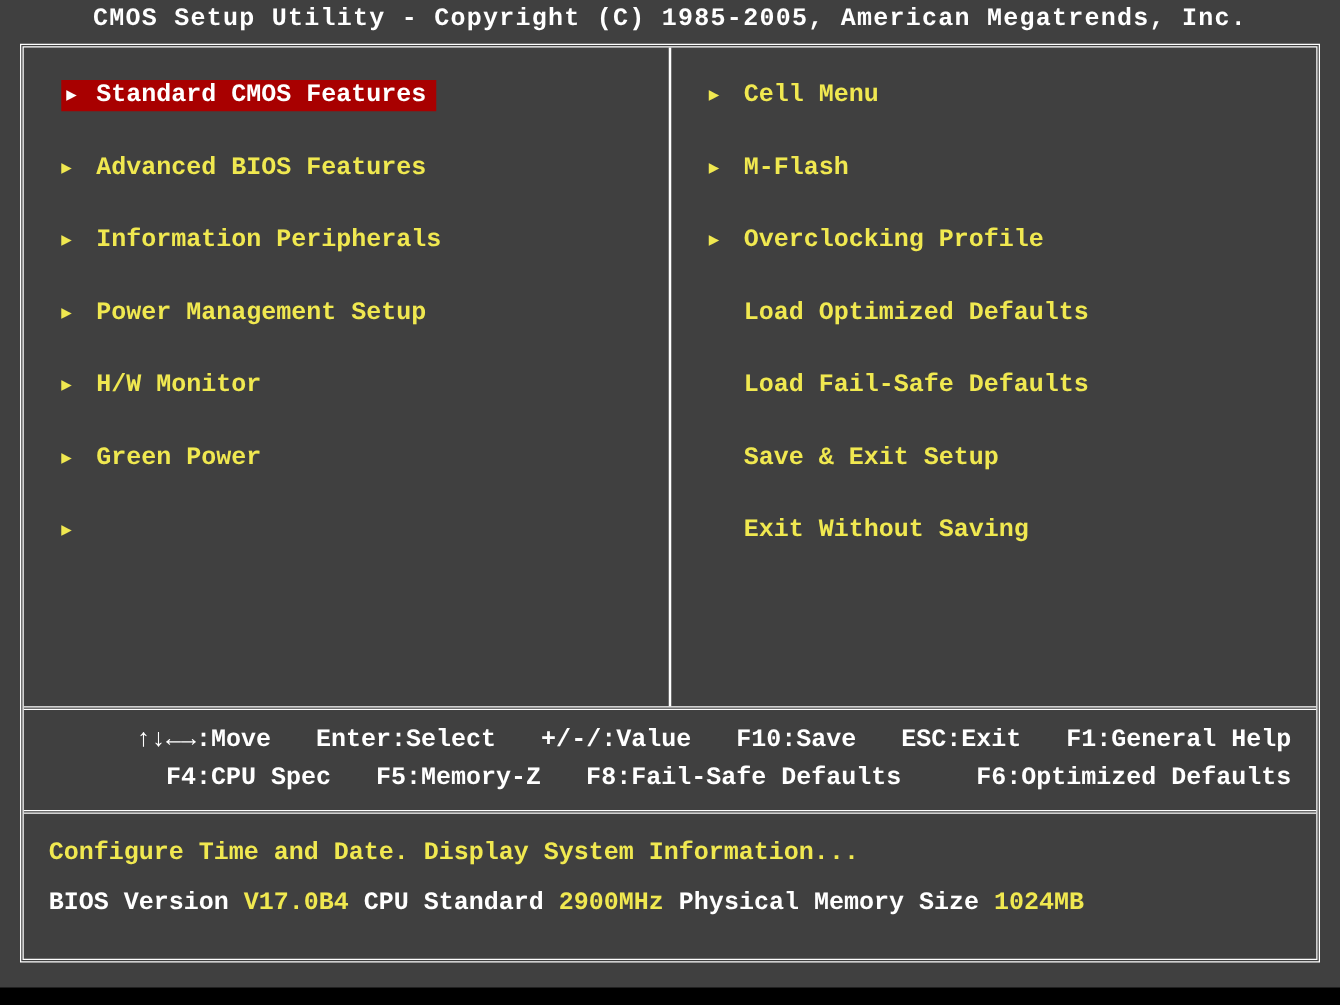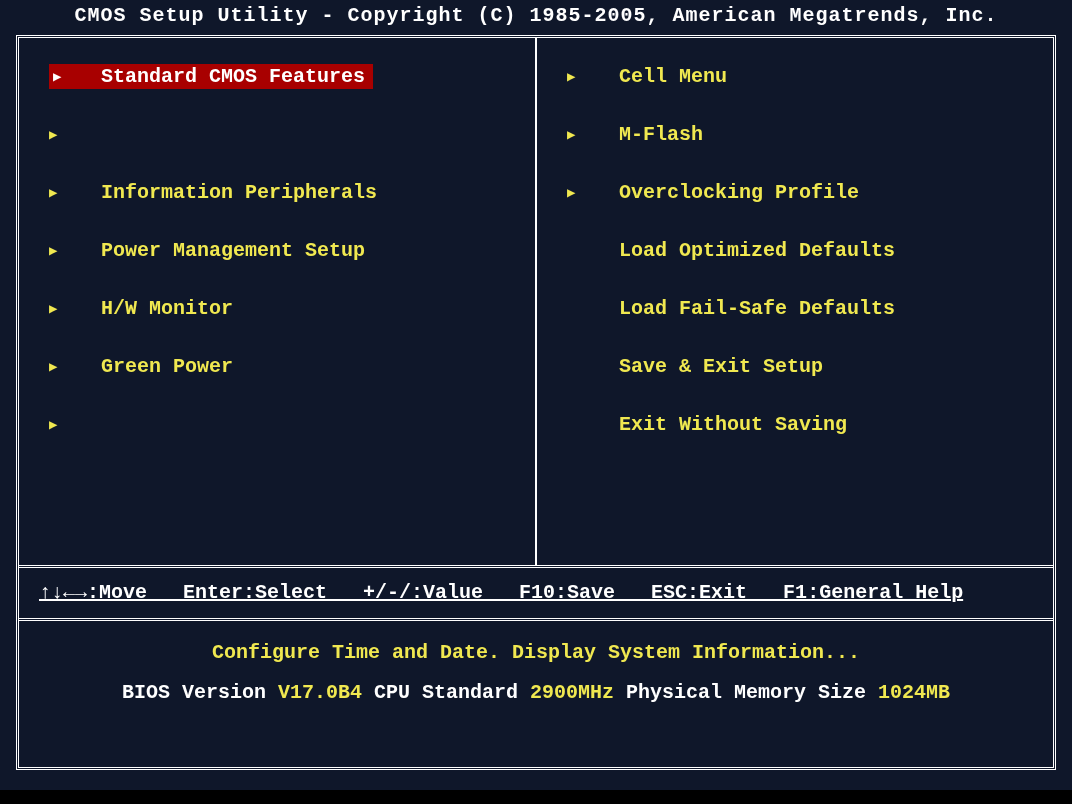--- a/index.html
+++ b/index.html
@@ -10,21 +10,21 @@
     body {
       background: #000;
       font-family: 'Courier New', monospace;
       font-weight: bold;
       font-size: 20px;
       width: 1072px;
       height: 804px;
       overflow: hidden;
     }
     .bios-container {
-      background: #0f172a;
+      background: #404040;
       width: 1072px;
       height: 790px;
     }
     .title-bar {
       color: #ffffff;
       text-align: center;
       padding: 4px 0 8px 0;
       font-size: 20px;
       letter-spacing: 1px;
     }
@@ -57,21 +57,20 @@
       margin-right: 12px;
       font-size: 14px;
       display: inline-block;
       width: 16px;
     }
     .menu-item .triangle.hidden {
       visibility: hidden;
     }
     .menu-item .label {
       color: #f0e850;
-      margin-left: 24px;
     }
     .menu-item.selected {
       display: inline-flex;
     }
     .menu-item.selected .sel-wrap {
       background: #a80000;
       padding: 1px 8px 1px 0;
       display: inline-flex;
       align-items: center;
     }
@@ -79,29 +78,27 @@
       color: #ffffff;
       padding-left: 4px;
     }
     .menu-item.selected .label {
       color: #ffffff;
     }
     .help-area {
       border-bottom: 3px double #ffffff;
       padding: 10px 20px;
       color: #ffffff;
-      text-align: left;
+      text-align: right;
       font-size: 20px;
       line-height: 1.5;
-      text-decoration: underline;
     }
     .info-area {
       padding: 12px 20px;
       color: #f0e850;
-      text-align: center;
       font-size: 20px;
       line-height: 2.0;
     }
     .info-area .white {
       color: #ffffff;
     }
     .help-row {
       white-space: pre;
     }
   </style>
@@ -116,20 +113,21 @@
 
       <div class="menu-column left">
         <div class="menu-item selected">
           <span class="sel-wrap">
             <span class="triangle">▶</span>
             <span class="label">Standard CMOS Features</span>
           </span>
         </div>
         <div class="menu-item">
           <span class="triangle">▶</span>
+          <span class="label">Advanced BIOS Features</span>
         </div>
         <div class="menu-item">
           <span class="triangle">▶</span>
           <span class="label">Information Peripherals</span>
         </div>
         <div class="menu-item">
           <span class="triangle">▶</span>
           <span class="label">Power Management Setup</span>
         </div>
         <div class="menu-item">
@@ -173,20 +171,21 @@
         <div class="menu-item">
           <span class="triangle hidden">▶</span>
           <span class="label">Exit Without Saving</span>
         </div>
       </div>
 
     </div>
 
     <div class="help-area">
       <div class="help-row">↑↓←→:Move   Enter:Select   +/-/:Value   F10:Save   ESC:Exit   F1:General Help</div>
+      <div class="help-row">F4:CPU Spec   F5:Memory-Z   F8:Fail-Safe Defaults     F6:Optimized Defaults</div>
     </div>
 
     <div class="info-area">
       <div>Configure Time and Date.  Display System Information...</div>
       <div>
         <span class="white">BIOS Version </span><span>V17.0B4</span><span class="white"> CPU Standard </span><span>2900MHz</span><span class="white"> Physical Memory Size </span><span>1024MB</span>
       </div>
     </div>
 
   </div>

